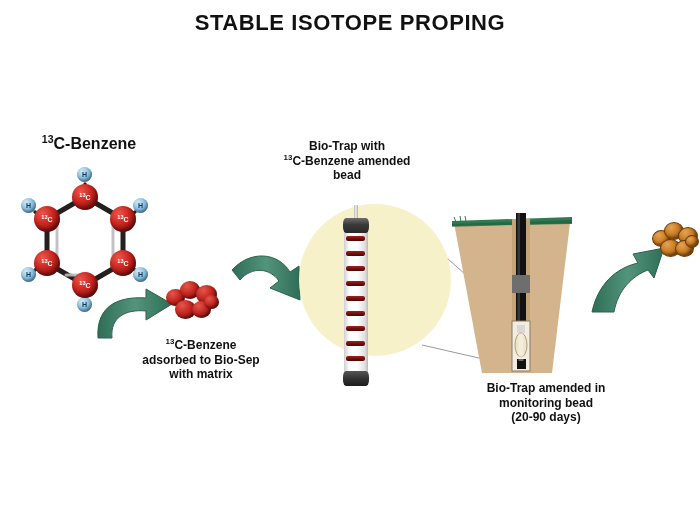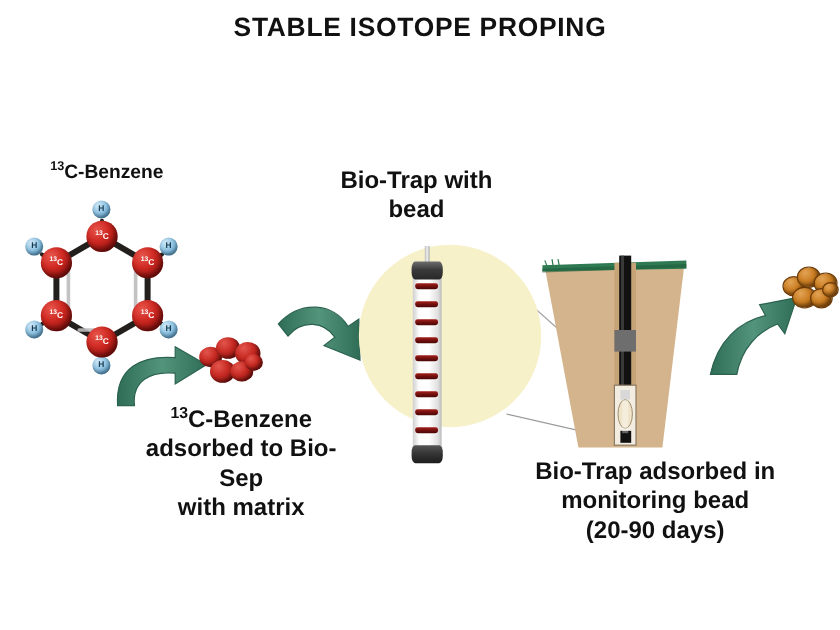--- a/index.html
+++ b/index.html
@@ -12,21 +12,21 @@
 
   
   #title{
     position:absolute;left:0;top:10px;width:700px;text-align:center;
     font-size:22px;font-weight:bold;letter-spacing:.6px;color:#111;
   }
 
   
   .caption{
     position:absolute;text-align:center;font-weight:bold;color:#111;
-    line-height:1.22;font-size:20px;
+    line-height:1.22;font-size:12px;
   }
   .caption sup{font-size:.66em;vertical-align:super;line-height:0;}
 
   #lbl-benzene{left:14px;top:134px;width:150px;font-size:16px;}
   #lbl-adsorbed{left:110px;top:338px;width:182px;}
   #lbl-biotrap{left:252px;top:139px;width:190px;}
   #lbl-deployed{left:440px;top:381px;width:212px;}
 
   
   svg.layer{position:absolute;left:0;top:0;width:700px;height:525px;
@@ -200,20 +200,21 @@
     <div class="bead bead-red" style="left:0px;top:8px;width:19px;height:17px;"></div>
     <div class="bead bead-red" style="left:14px;top:0px;width:20px;height:18px;"></div>
     <div class="bead bead-red" style="left:30px;top:4px;width:21px;height:19px;"></div>
     <div class="bead bead-red" style="left:9px;top:19px;width:21px;height:19px;"></div>
     <div class="bead bead-red" style="left:26px;top:20px;width:19px;height:17px;"></div>
     <div class="bead bead-red" style="left:38px;top:14px;width:15px;height:14px;"></div>
   </div>
 
   <div class="caption" id="lbl-biotrap">
     <div>Bio-Trap with</div>
+    <div><sup>13</sup>C-Benzene amended</div>
     <div>bead</div>
   </div>
 
   <svg class="layer">
     <line x1="430" y1="243" x2="528" y2="330" stroke="#9a9a9a" stroke-width="1"></line>
     <line x1="422" y1="345" x2="540" y2="372" stroke="#9a9a9a" stroke-width="1"></line>
   </svg>
 
   <div id="magcircle"></div>
 
@@ -268,19 +269,19 @@
   <div class="beadwrap" style="left:652px;top:222px;width:46px;height:40px;">
     <div class="bead bead-orange" style="left:0px;top:8px;width:17px;height:15px;"></div>
     <div class="bead bead-orange" style="left:12px;top:0px;width:18px;height:16px;"></div>
     <div class="bead bead-orange" style="left:26px;top:5px;width:18px;height:16px;"></div>
     <div class="bead bead-orange" style="left:8px;top:17px;width:19px;height:16px;"></div>
     <div class="bead bead-orange" style="left:23px;top:18px;width:17px;height:15px;"></div>
     <div class="bead bead-orange" style="left:33px;top:13px;width:12px;height:11px;"></div>
   </div>
 
   <div class="caption" id="lbl-deployed">
-    <div>Bio-Trap adsorbed in</div>
+    <div>Bio-Trap amended in</div>
     <div>monitoring bead</div>
     <div>(20-90 days)</div>
   </div>
 
   <div id="whitebottom"></div>
 </div>
 
 </body></html>

